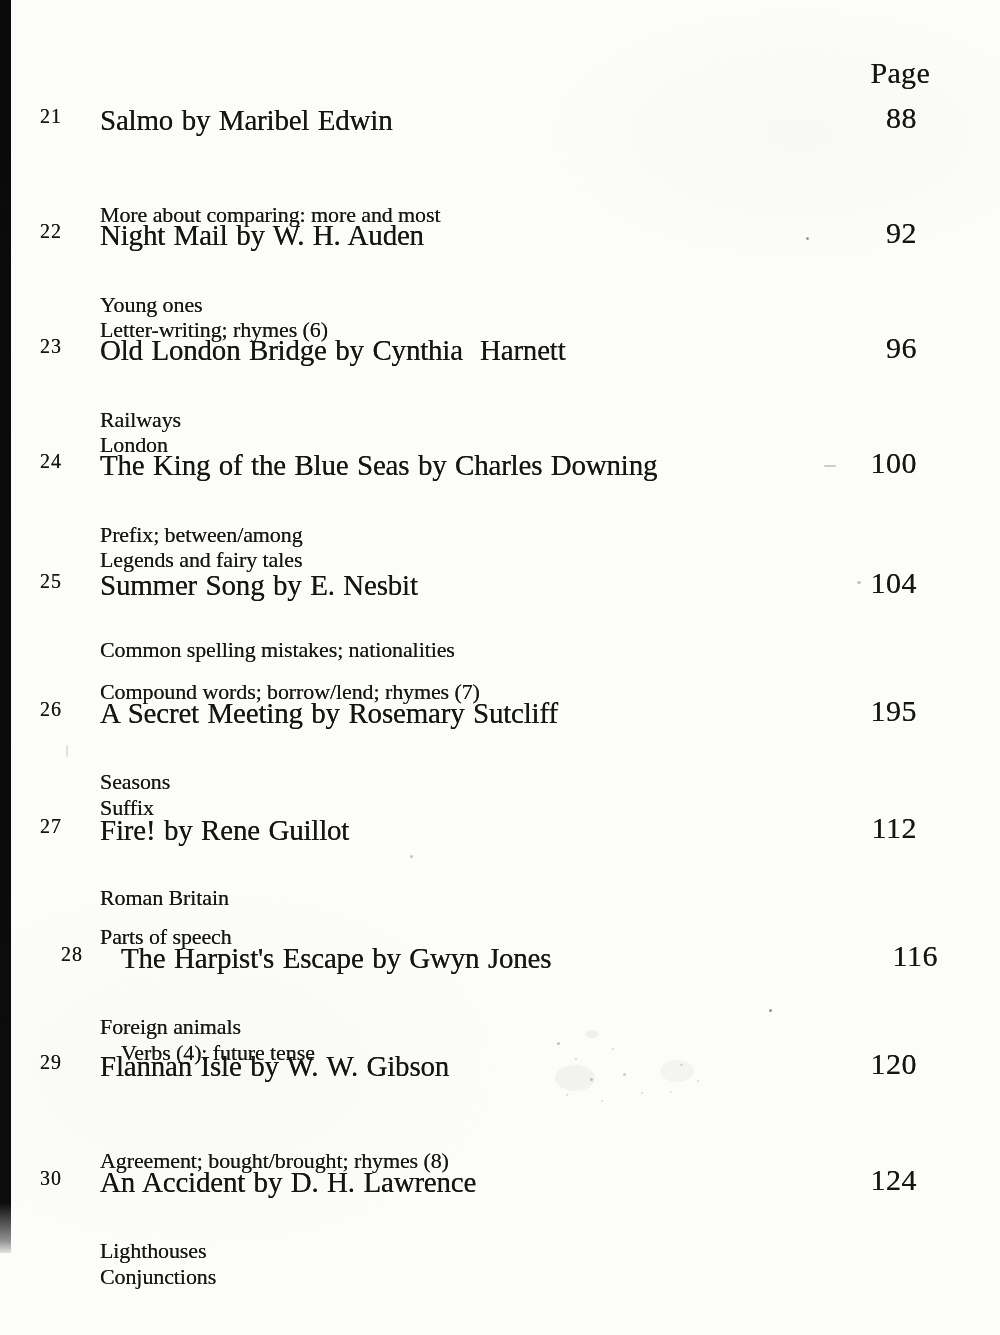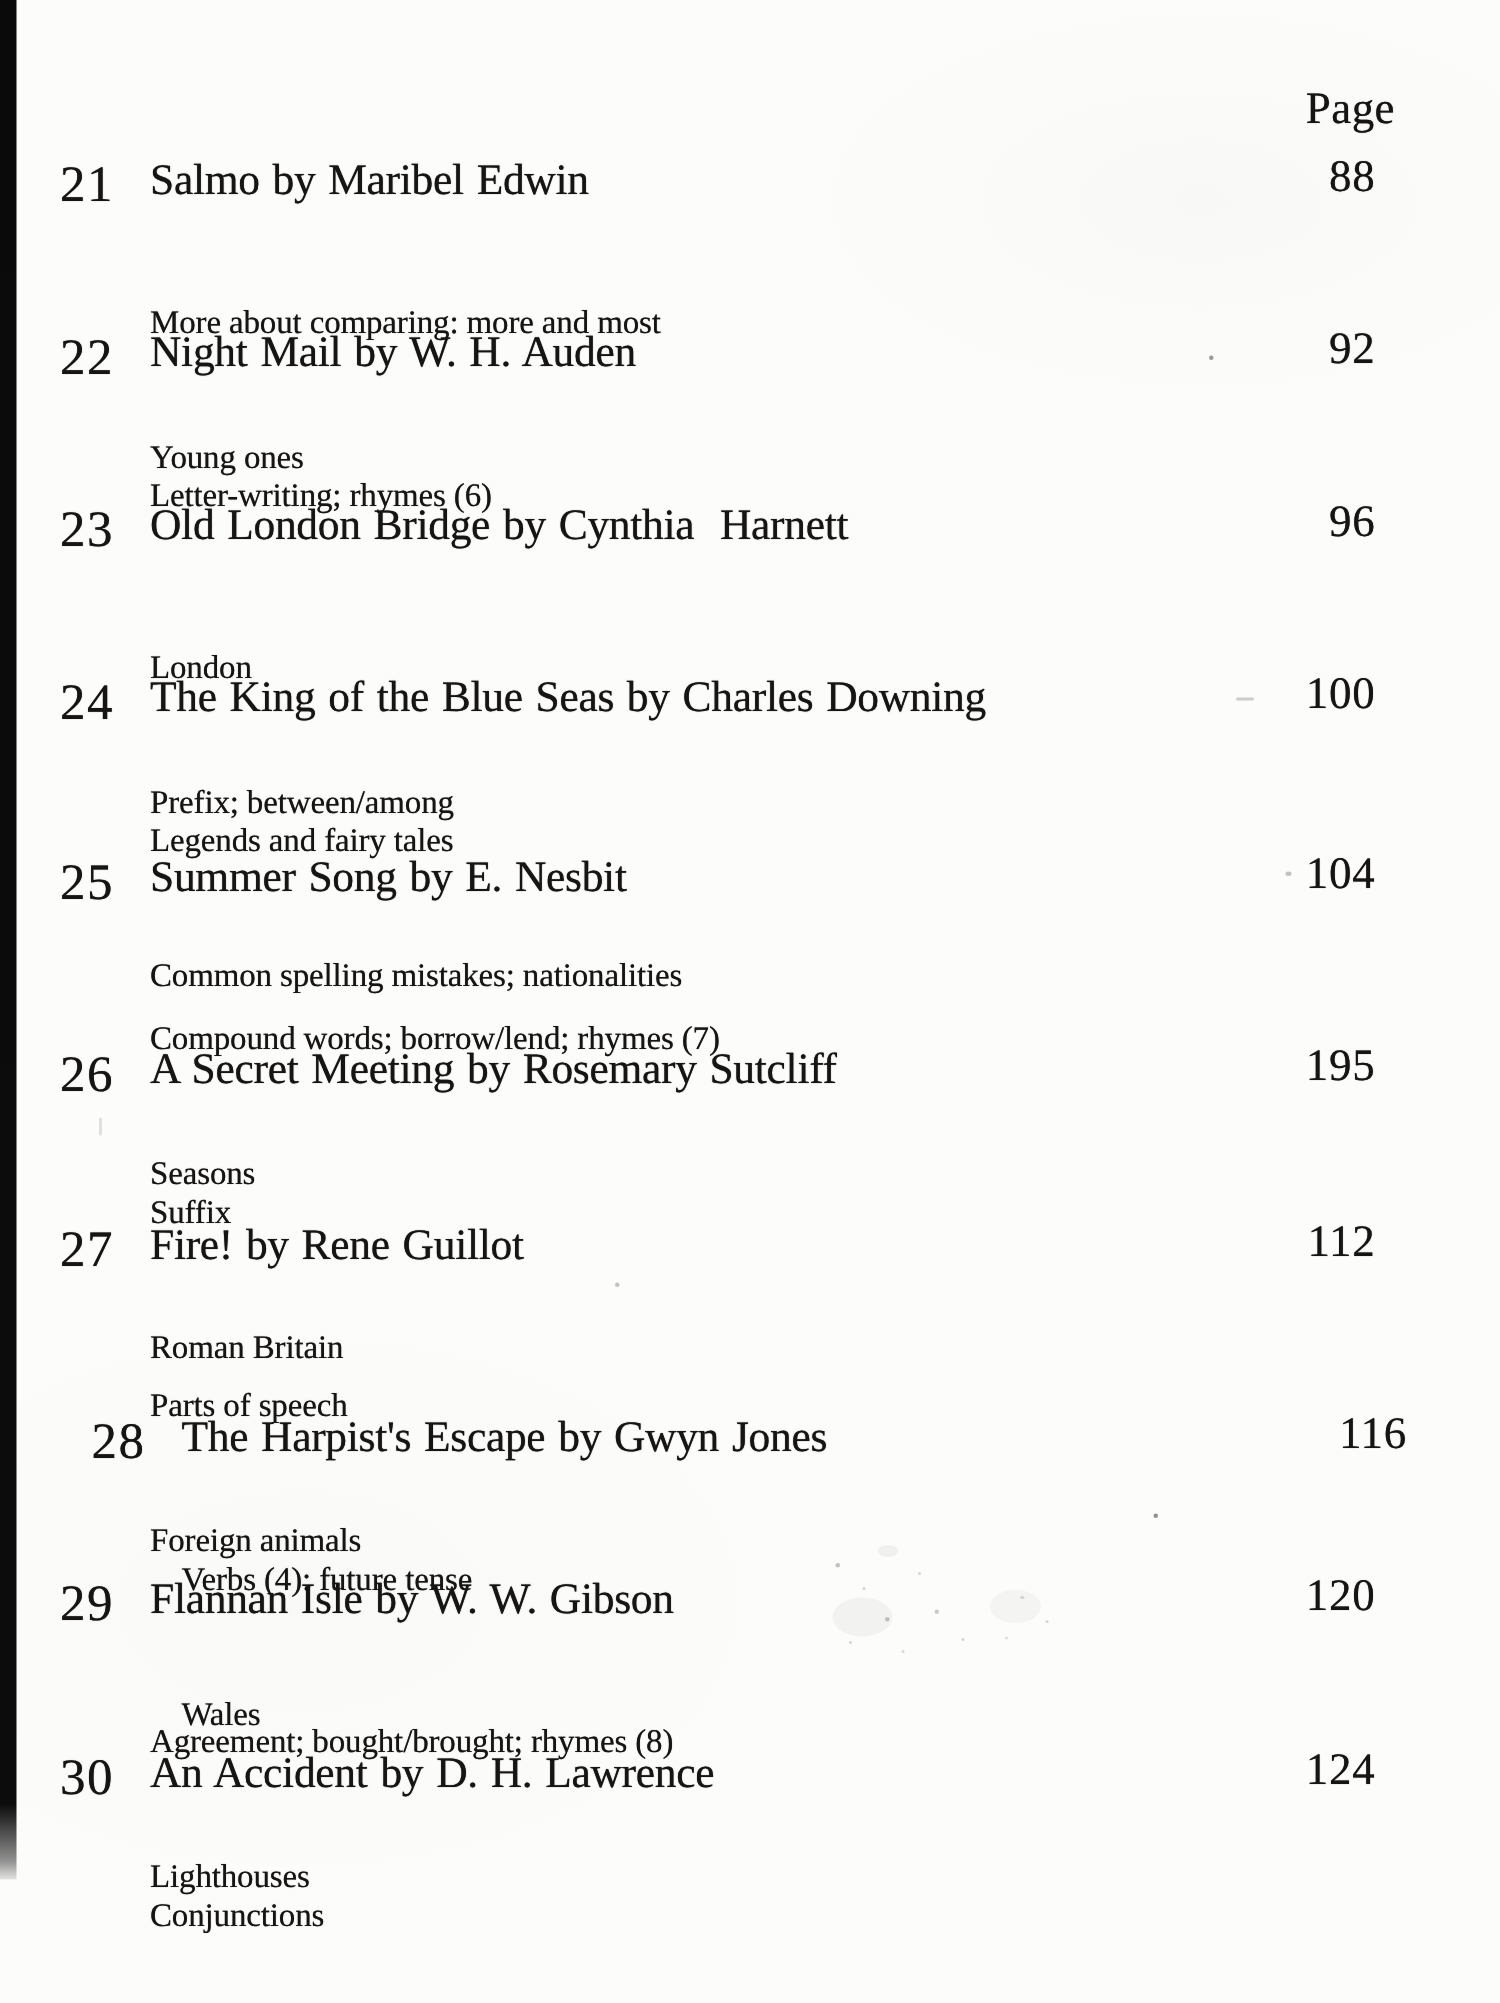--- a/index.html
+++ b/index.html
@@ -35,21 +35,21 @@
   .e3  { top: 334px; }
   .e4  { top: 449px; }
   .e5  { top: 569px; }
   .e6  { top: 697px; }
   .e7  { top: 814px; }
   .e8  { top: 942px; margin-left: 21px; }
   .e9  { top: 1050px; }
   .e10 { top: 1166px; }
   .num {
     position: absolute; left: 40px; top: 1px;
-    font-size: 34px; letter-spacing: 1px;
+    font-size: 20px; letter-spacing: 1px;
     text-shadow: 0 0 0.5px rgba(23,21,19,0.85);
   }
   .title {
     position: absolute; left: 100px; top: 0;
     font-size: 29px; letter-spacing: -0.2px; word-spacing: 1.5px;
     white-space: pre;
     text-shadow: 0 0 0.6px rgba(23,21,19,0.9);
   }
   .pagenum {
     position: absolute; right: 83px; top: -3px;
@@ -84,20 +84,21 @@
       <div>Young ones</div>
     </div>
   </div>
 
   <div class="entry e2">
     <span class="num">22</span>
     <span class="title">Night Mail by W. H. Auden</span>
     <span class="pagenum">92</span>
     <div class="subs">
       <div>Letter-writing; rhymes (6)</div>
+      <div>Railways</div>
     </div>
   </div>
 
   <div class="entry e3">
     <span class="num">23</span>
     <span class="title">Old London Bridge by Cynthia  Harnett</span>
     <span class="pagenum">96</span>
     <div class="subs">
       <div>London</div>
       <div>Prefix; between/among</div>
@@ -143,21 +144,20 @@
       <div>Foreign animals</div>
     </div>
   </div>
 
   <div class="entry e8">
     <span class="num">28</span>
     <span class="title">The Harpist's Escape by Gwyn Jones</span>
     <span class="pagenum">116</span>
     <div class="subs">
       <div>Verbs (4): future tense</div>
-      <div>Wales</div>
     </div>
   </div>
 
   <div class="entry e9">
     <span class="num">29</span>
     <span class="title">Flannan Isle by W. W. Gibson</span>
     <span class="pagenum">120</span>
     <div class="subs">
       <div>Agreement; bought/brought; rhymes (8)</div>
       <div>Lighthouses</div>

